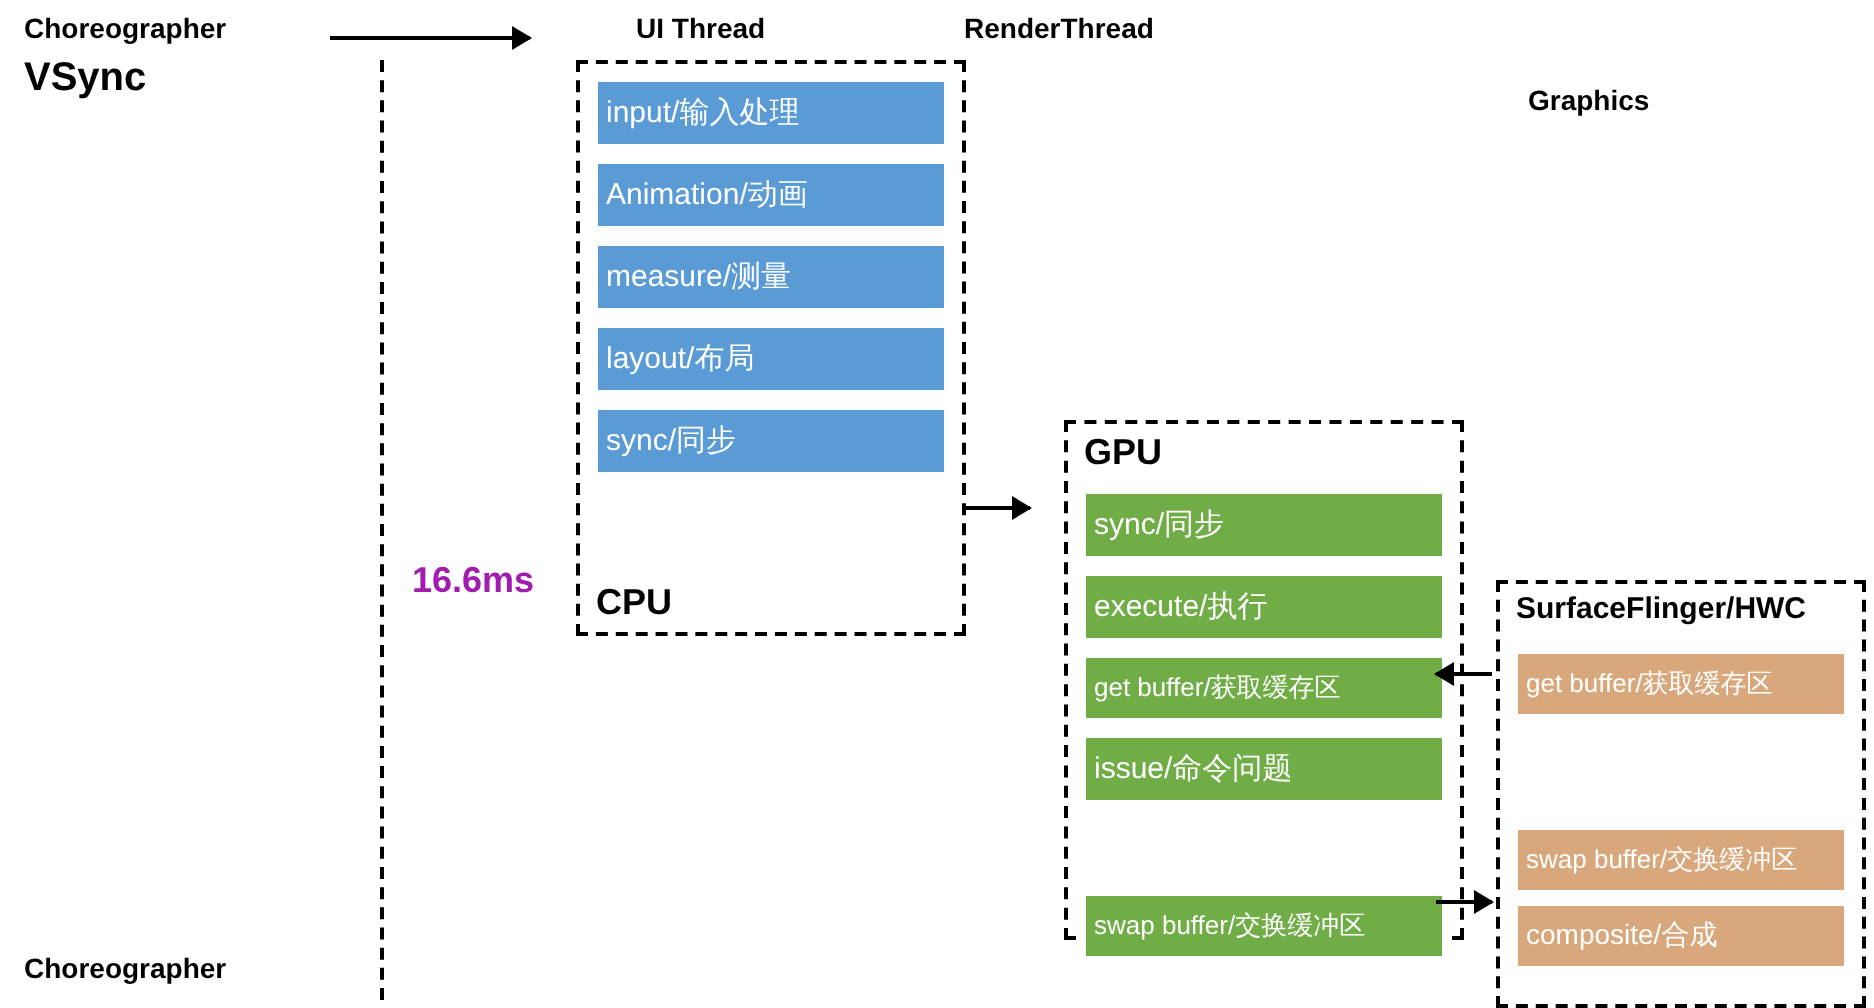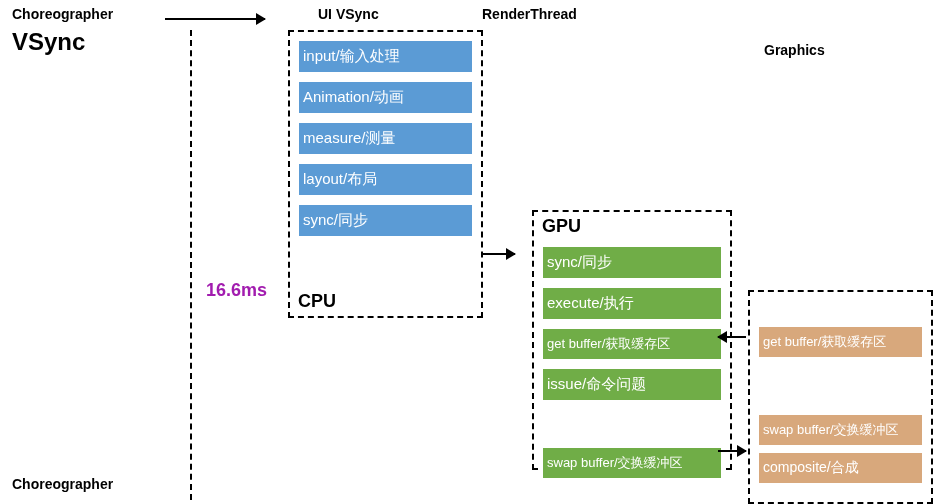--- a/index.html
+++ b/index.html
@@ -13,21 +13,21 @@
     }
     .col-header {
       position: absolute;
       font-weight: bold;
       font-size: 14px;
       color: #000;
     }
     .vsync-label {
       position: absolute;
       font-weight: bold;
-      font-size: 24px;
+      font-size: 20px;
       color: #000;
       text-align: center;
     }
     .dash-vert {
       position: absolute;
       border-left: 2px dashed #000;
     }
     .time-label {
       position: absolute;
       color: #a21caf;
@@ -96,21 +96,21 @@
       border-bottom: 6px solid transparent;
     }
     .gap { height: 36px; }
     .hwc-stages .gap2 { height: 50px; }
   </style>
 </head>
 <body>
 
 <div class="col-header" style="left:12px; top:6px;">Choreographer</div>
 <div class="vsync-label" style="left:12px; top:28px;">VSync</div>
-<div class="col-header" style="left:318px; top:6px;">UI VSync</div>
+<div class="col-header" style="left:318px; top:6px;">UI Thread</div>
 <div class="col-header" style="left:482px; top:6px;">RenderThread</div>
 <div class="col-header" style="left:764px; top:6px;margin-top:36px;">Graphics</div>
 
 <div class="arrow-right" style="left:165px; top:18px; width:100px;"></div>
 
 <div class="dash-vert" style="left:190px; top:30px; height:470px;"></div>
 
 <div class="time-label" style="left:206px; top:280px;">16.6ms</div>
 
 <div class="group-box" style="left:288px; top:30px; width:195px; height:288px;">
@@ -136,20 +136,21 @@
     <div class="gap"></div>
     <div class="stage green" style="font-size:13px;">swap buffer/交换缓冲区</div>
   </div>
 </div>
 
 <div class="arrow-left" style="left:718px; top:336px; width:28px;"></div>
 
 <div class="arrow-right" style="left:718px; top:450px; width:28px;"></div>
 
 <div class="group-box" style="left:748px; top:290px; width:185px; height:214px;">
+  <div class="group-title top" style="font-size:15px;">SurfaceFlinger/HWC</div>
   <div class="hwc-stages" style="margin-top:28px; display:flex; flex-direction:column;">
     <div class="stage tan" style="font-size:13px;">get buffer/获取缓存区</div>
     <div class="gap2"></div>
     <div class="stage tan" style="font-size:13px;">swap buffer/交换缓冲区</div>
     <div class="stage tan" style="font-size:14px;">composite/合成</div>
   </div>
 </div>
 
 <div class="col-header" style="left:12px; top:476px;">Choreographer</div>
 

